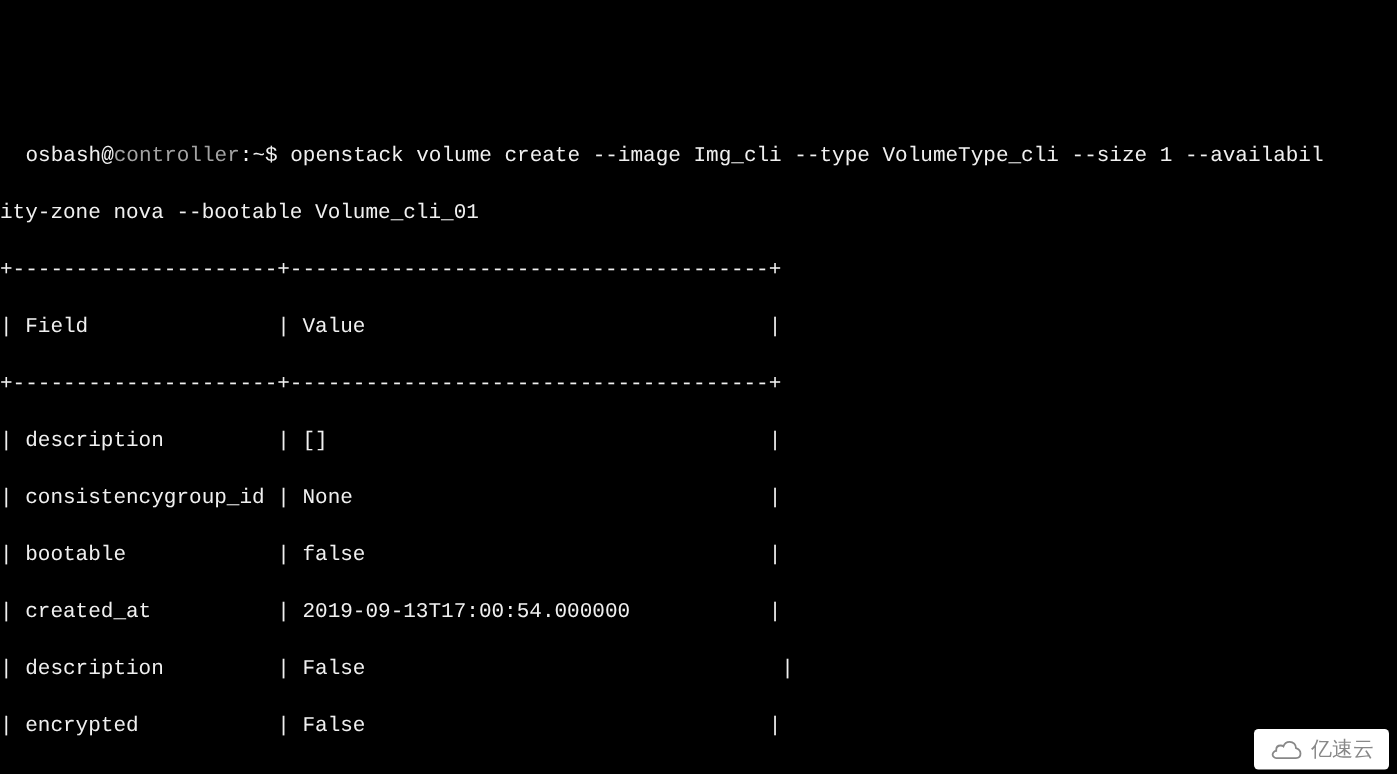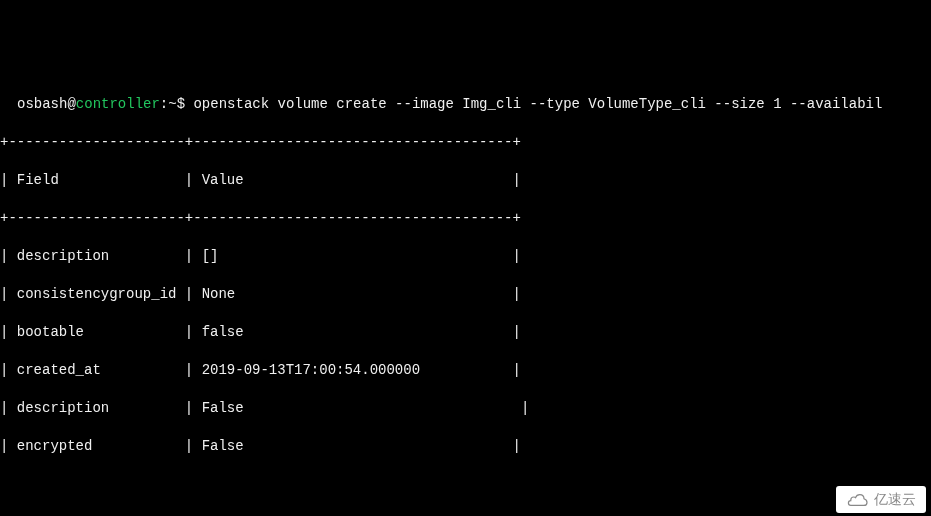--- a/index.html
+++ b/index.html
@@ -16,21 +16,21 @@
       width: 931px;
       height: 516px;
       overflow: hidden;
       position: relative;
       white-space: pre;
     }
     .terminal {
       padding: 0;
     }
     .prompt-user { color: #f0f0f0; padding-left: 17px; }
-    .prompt-host { color: #22c55e; }
+    .prompt-host { color: #a3a3a3; }
     .prompt-path { color: #f0f0f0; }
     .watermark {
       position: absolute;
       bottom: 3px;
       right: 5px;
       background: #ffffff;
       color: #888;
       border-radius: 3px;
       padding: 4px 10px;
       font-family: Arial, sans-serif;
@@ -45,20 +45,21 @@
     }
     .line { display: block; }
   </style>
 </head>
 <body>
 
 
 
 <div class="terminal">
 <span class="line"><span class="prompt-user">osbash</span><span>@</span><span class="prompt-host">controller</span><span>:</span><span class="prompt-path">~</span><span>$ </span><span>openstack volume create --image Img_cli --type VolumeType_cli --size 1 --availabil</span></span>
+<span class="line">ity-zone nova --bootable Volume_cli_01</span>
 <span class="line">+---------------------+--------------------------------------+</span>
 <span class="line">| Field               | Value                                |</span>
 <span class="line">+---------------------+--------------------------------------+</span>
 <span class="line">| description         | []                                   |</span>
 <span class="line">| consistencygroup_id | None                                 |</span>
 <span class="line">| bootable            | false                                |</span>
 <span class="line">| created_at          | 2019-09-13T17:00:54.000000           |</span>
 <span class="line">| description         | False                                 |</span>
 <span class="line">| encrypted           | False                                |</span>
 

